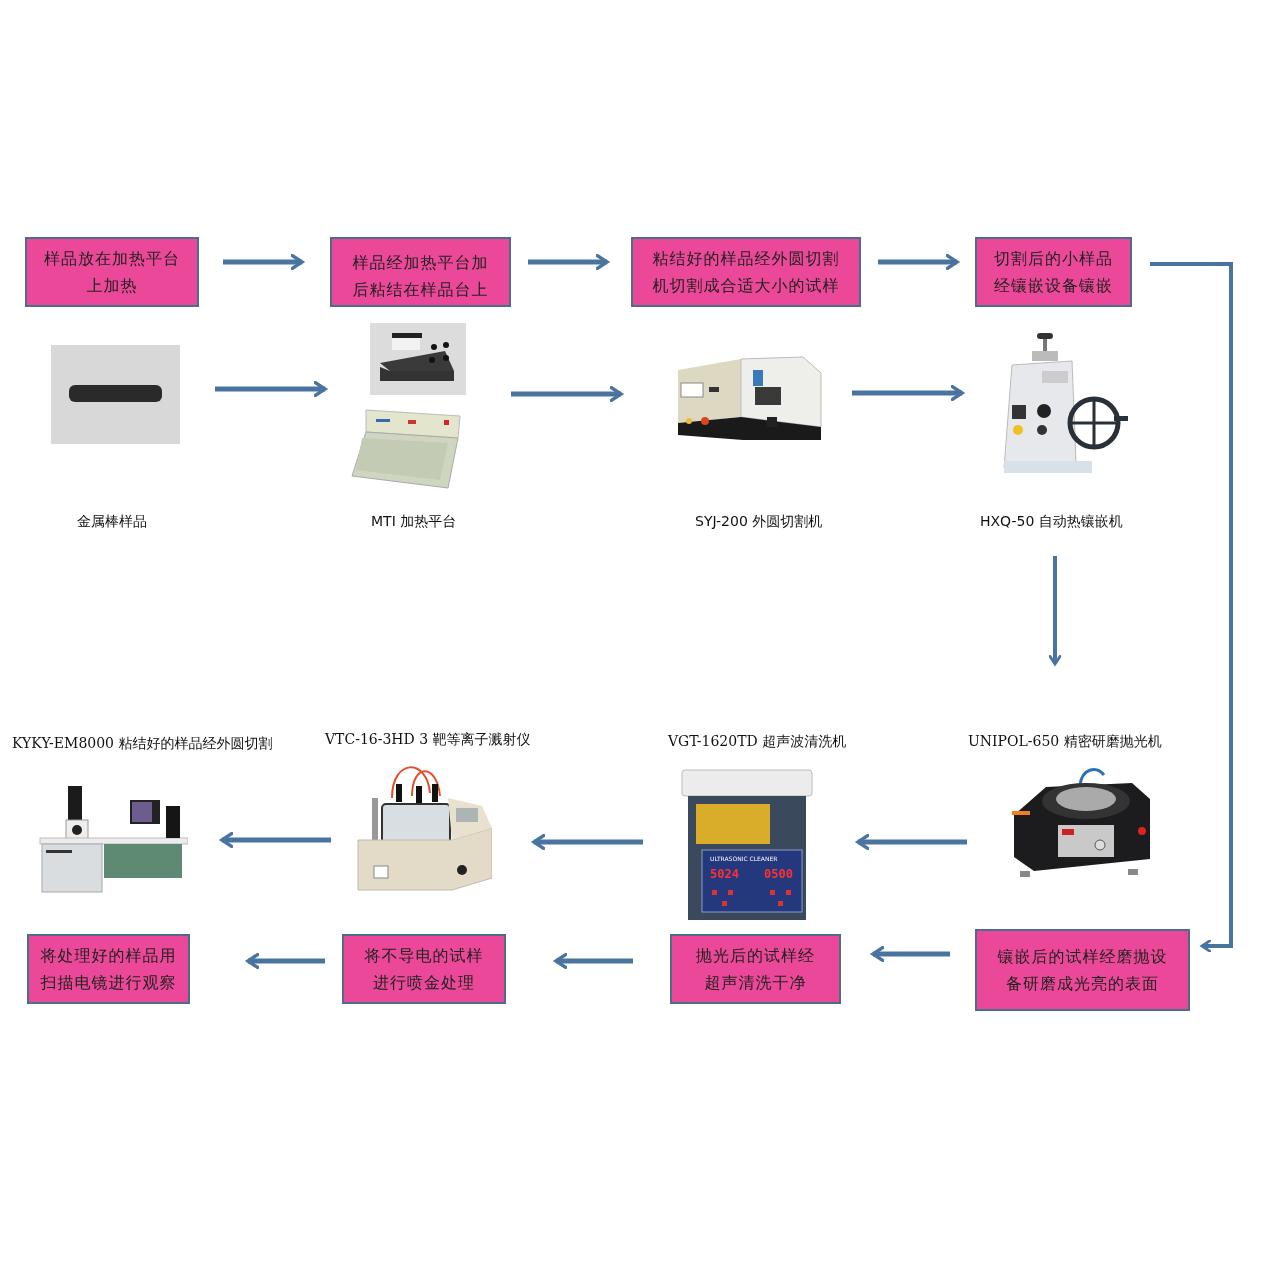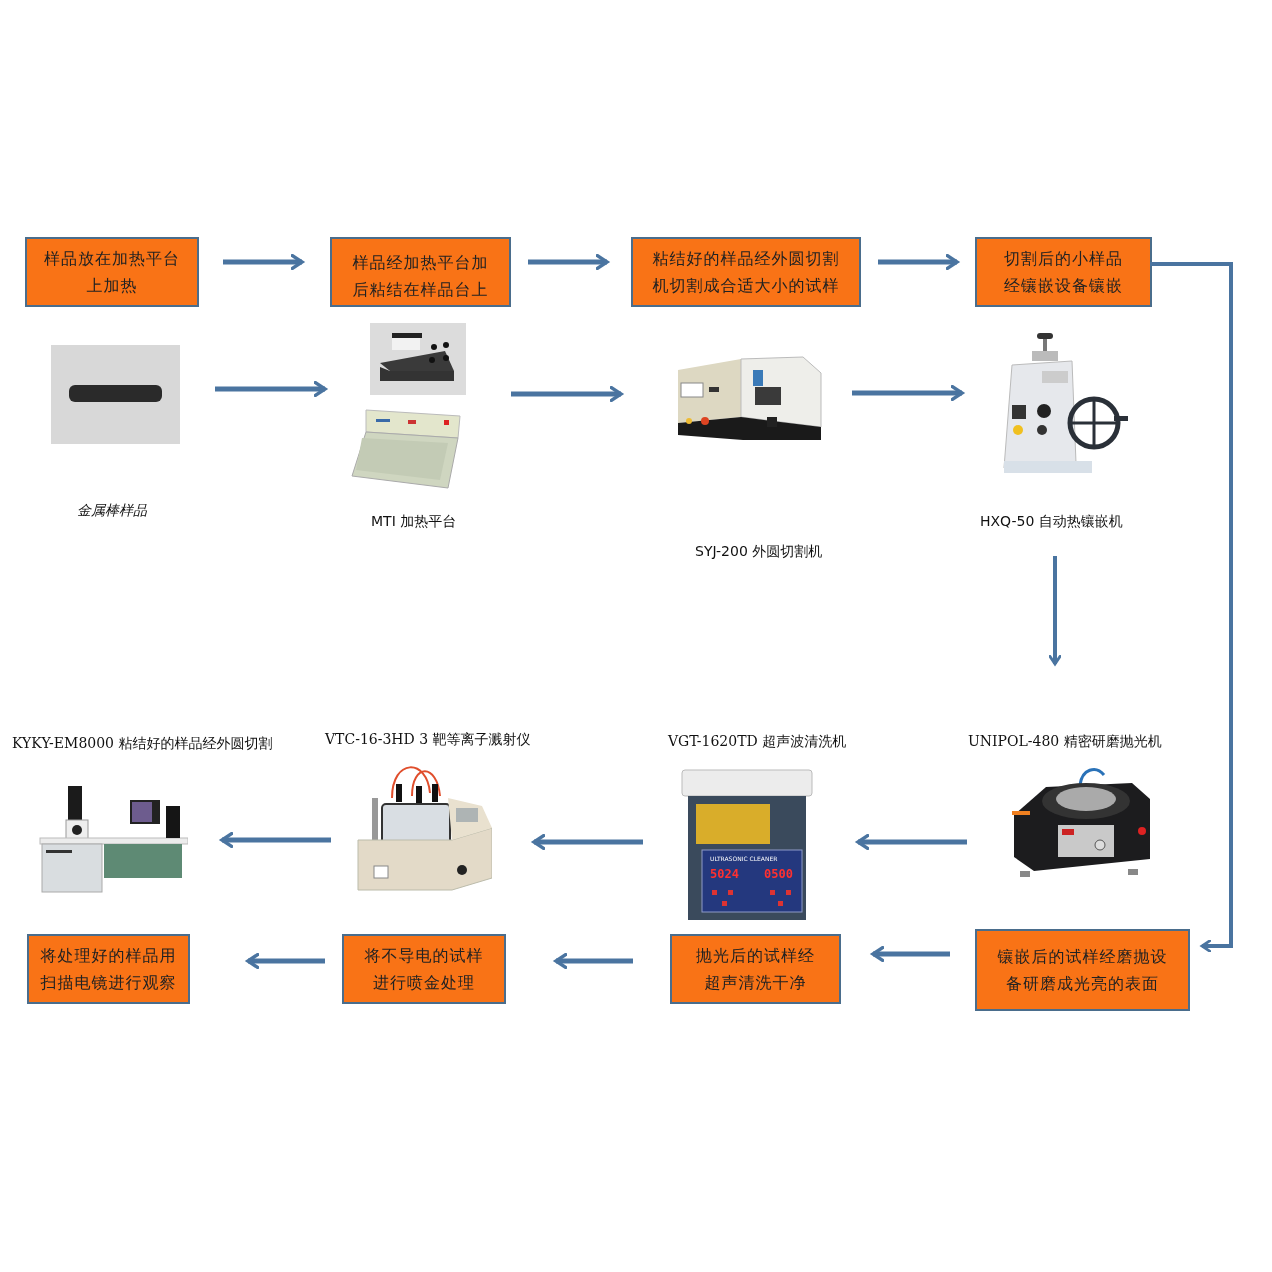--- a/index.html
+++ b/index.html
@@ -1,18 +1,18 @@
 <!DOCTYPE html>
 <html><head>
 <meta charset="utf-8">
 <style>
   html, body { margin:0; padding:0; background:#ffffff; }
   body { width:1272px; height:1272px; position:relative; overflow:hidden;
          font-family:"DejaVu Sans", sans-serif; color:#222; }
-  .box { position:absolute; border:2px solid #4a6d8c; background:#f97316; box-sizing:border-box;
+  .box { position:absolute; border:2px solid #4a6d8c; background:#ec4899; box-sizing:border-box;
          display:flex; align-items:center; justify-content:center; text-align:center;
          font-size:16px; line-height:27px; letter-spacing:1px; color:#222; padding:2px 6px; }
   .box span { white-space:pre-line; }
   .label { position:absolute; font-size:14px; color:#111; white-space:nowrap; }
   .label.mono { font-family:"DejaVu Serif", serif; font-size:14px; }
   svg.arrows { position:absolute; left:0; top:0; }
   .pic { position:absolute; }
 </style>
 </head>
 <body>
@@ -22,21 +22,21 @@
 上加热</span>
   </div>
 <div class="box" style="left:330px;top:237px;width:181px;height:70px;align-items:flex-end;">
     <span>样品经加热平台加
 后粘结在样品台上</span>
   </div>
 <div class="box" style="left:631px;top:237px;width:230px;height:70px;">
     <span>粘结好的样品经外圆切割
 机切割成合适大小的试样</span>
   </div>
-<div class="box" style="left:975px;top:237px;width:177px;height:70px;">
+<div class="box" style="left:975px;top:237px;width:157px;height:70px;">
     <span>切割后的小样品
 经镶嵌设备镶嵌</span>
   </div>
 <div class="box" style="left:975px;top:929px;width:215px;height:82px;">
     <span>镶嵌后的试样经磨抛设
 备研磨成光亮的表面</span>
   </div>
 <div class="box" style="left:670px;top:934px;width:171px;height:70px;">
     <span>抛光后的试样经
 超声清洗干净</span>
@@ -181,20 +181,20 @@
   <ellipse cx="78" cy="34" rx="30" ry="12" fill="#aaa"></ellipse>
   <rect x="50" y="60" width="56" height="32" fill="#c9c9c9"></rect>
   <rect x="54" y="64" width="12" height="6" fill="#c22"></rect>
   <circle cx="92" cy="80" r="5" fill="#ddd" stroke="#555"></circle>
   <circle cx="134" cy="66" r="4" fill="#d22"></circle>
   <rect x="4" y="46" width="18" height="4" fill="#f08020"></rect>
   <rect x="12" y="106" width="10" height="6" fill="#888"></rect>
     <rect x="120" y="104" width="10" height="6" fill="#888"></rect>
 </svg>
 
-<div class="label" style="left:77px;top:502px;font-style:italic;">金属棒样品</div>
+<div class="label" style="left:77px;top:513px;">金属棒样品</div>
 <div class="label" style="left:371px;top:513px;">MTI 加热平台</div>
-<div class="label" style="left:695px;top:513px;margin-top:30px;">SYJ-200 外圆切割机</div>
+<div class="label" style="left:695px;top:513px;">SYJ-200 外圆切割机</div>
 <div class="label" style="left:980px;top:513px;">HXQ-50 自动热镶嵌机</div>
-<div class="label mono" style="left:968px;top:733px;">UNIPOL-480 精密研磨抛光机</div>
+<div class="label mono" style="left:968px;top:733px;">UNIPOL-650 精密研磨抛光机</div>
 <div class="label mono" style="left:668px;top:733px;">VGT-1620TD 超声波清洗机</div>
 <div class="label mono" style="left:325px;top:731px;text-align:center;">VTC-16-3HD 3 靶等离子溅射仪</div>
 <div class="label mono" style="left:12px;top:735px;">KYKY-EM8000 粘结好的样品经外圆切割</div>
 
 </body></html>

